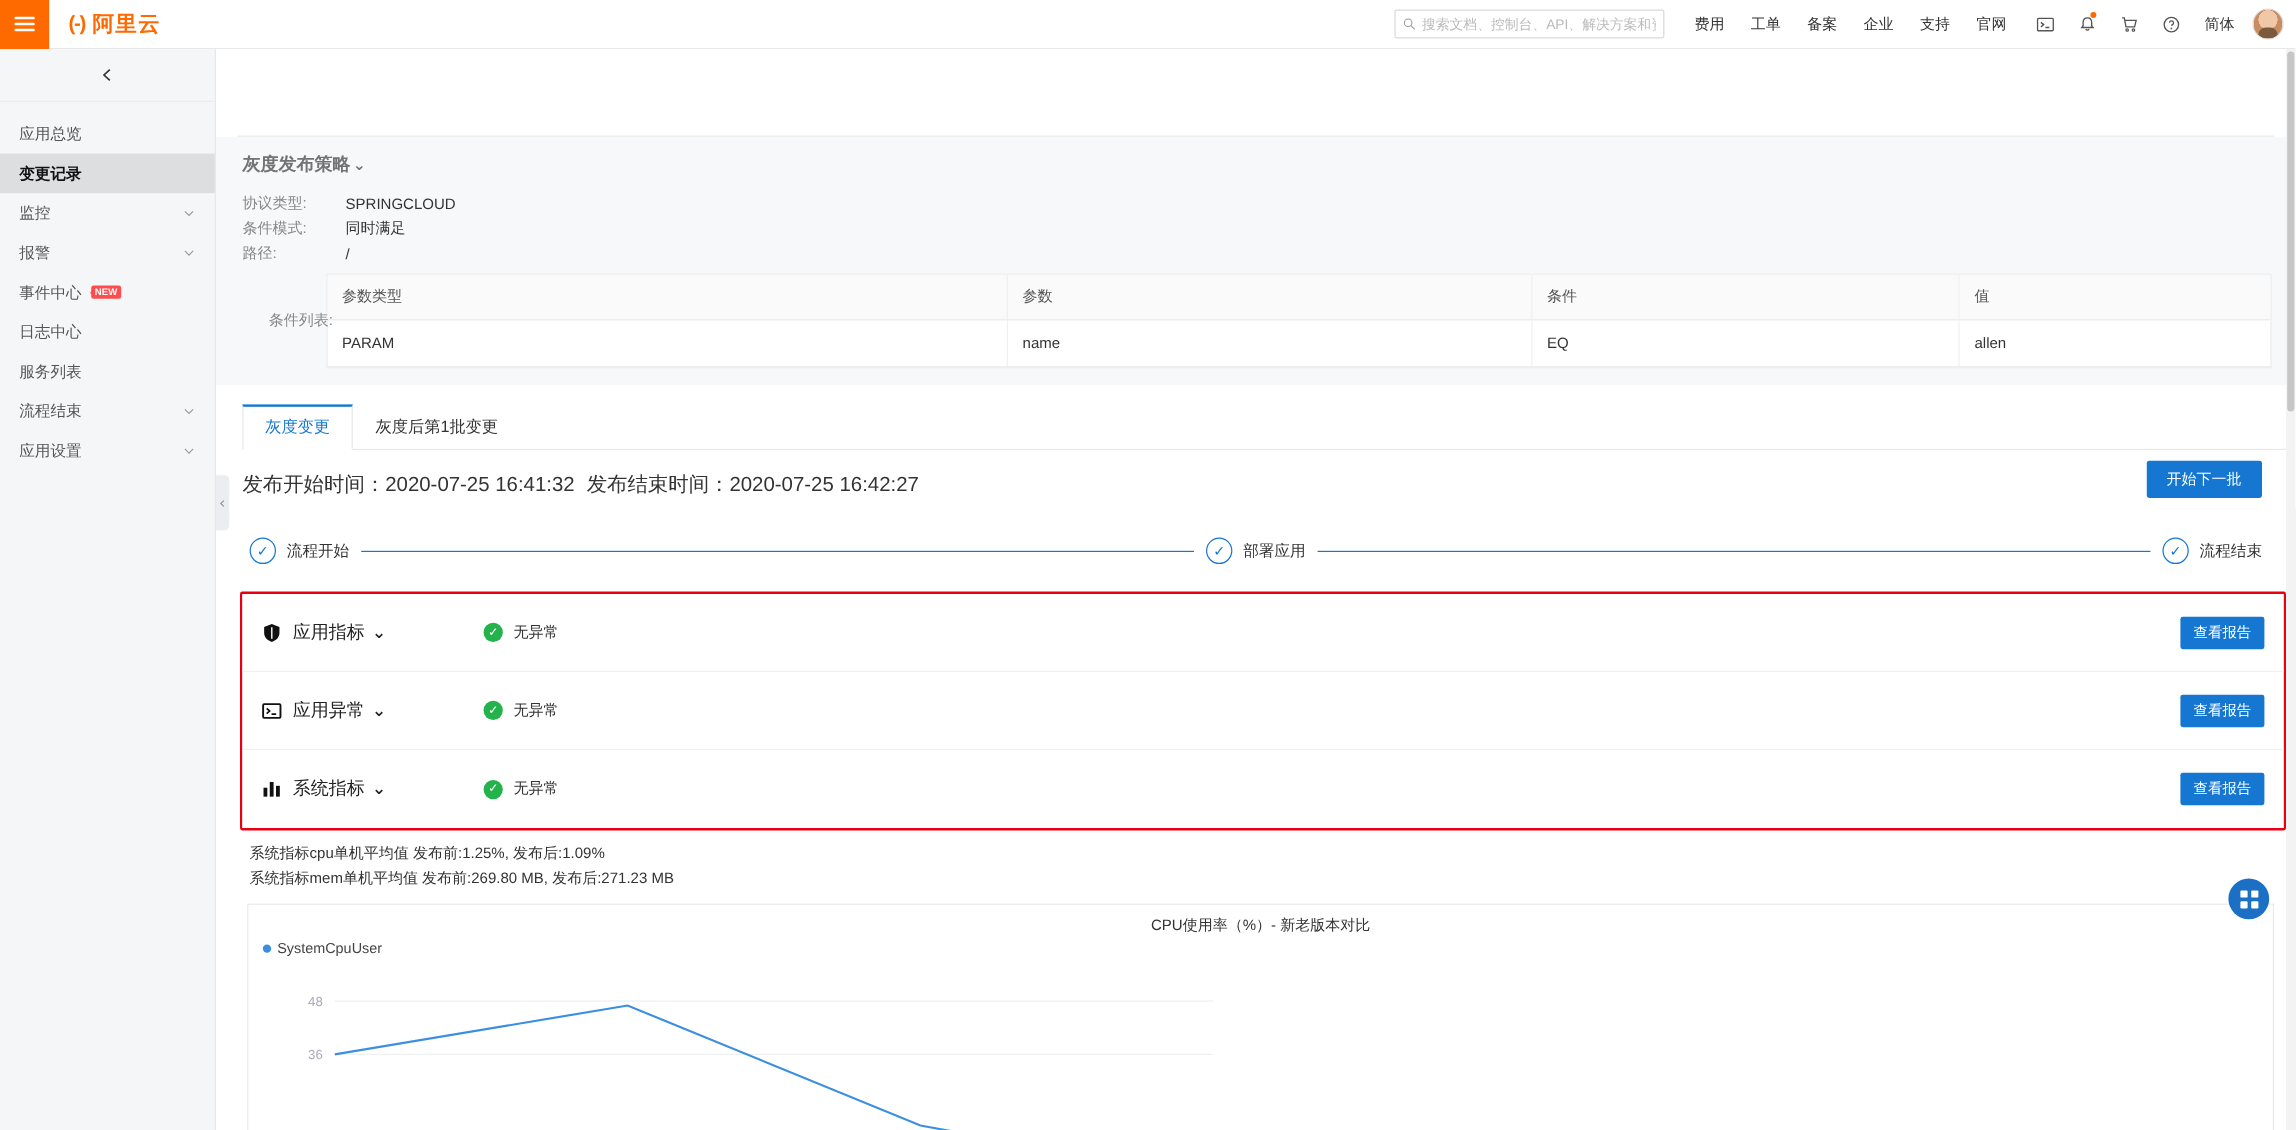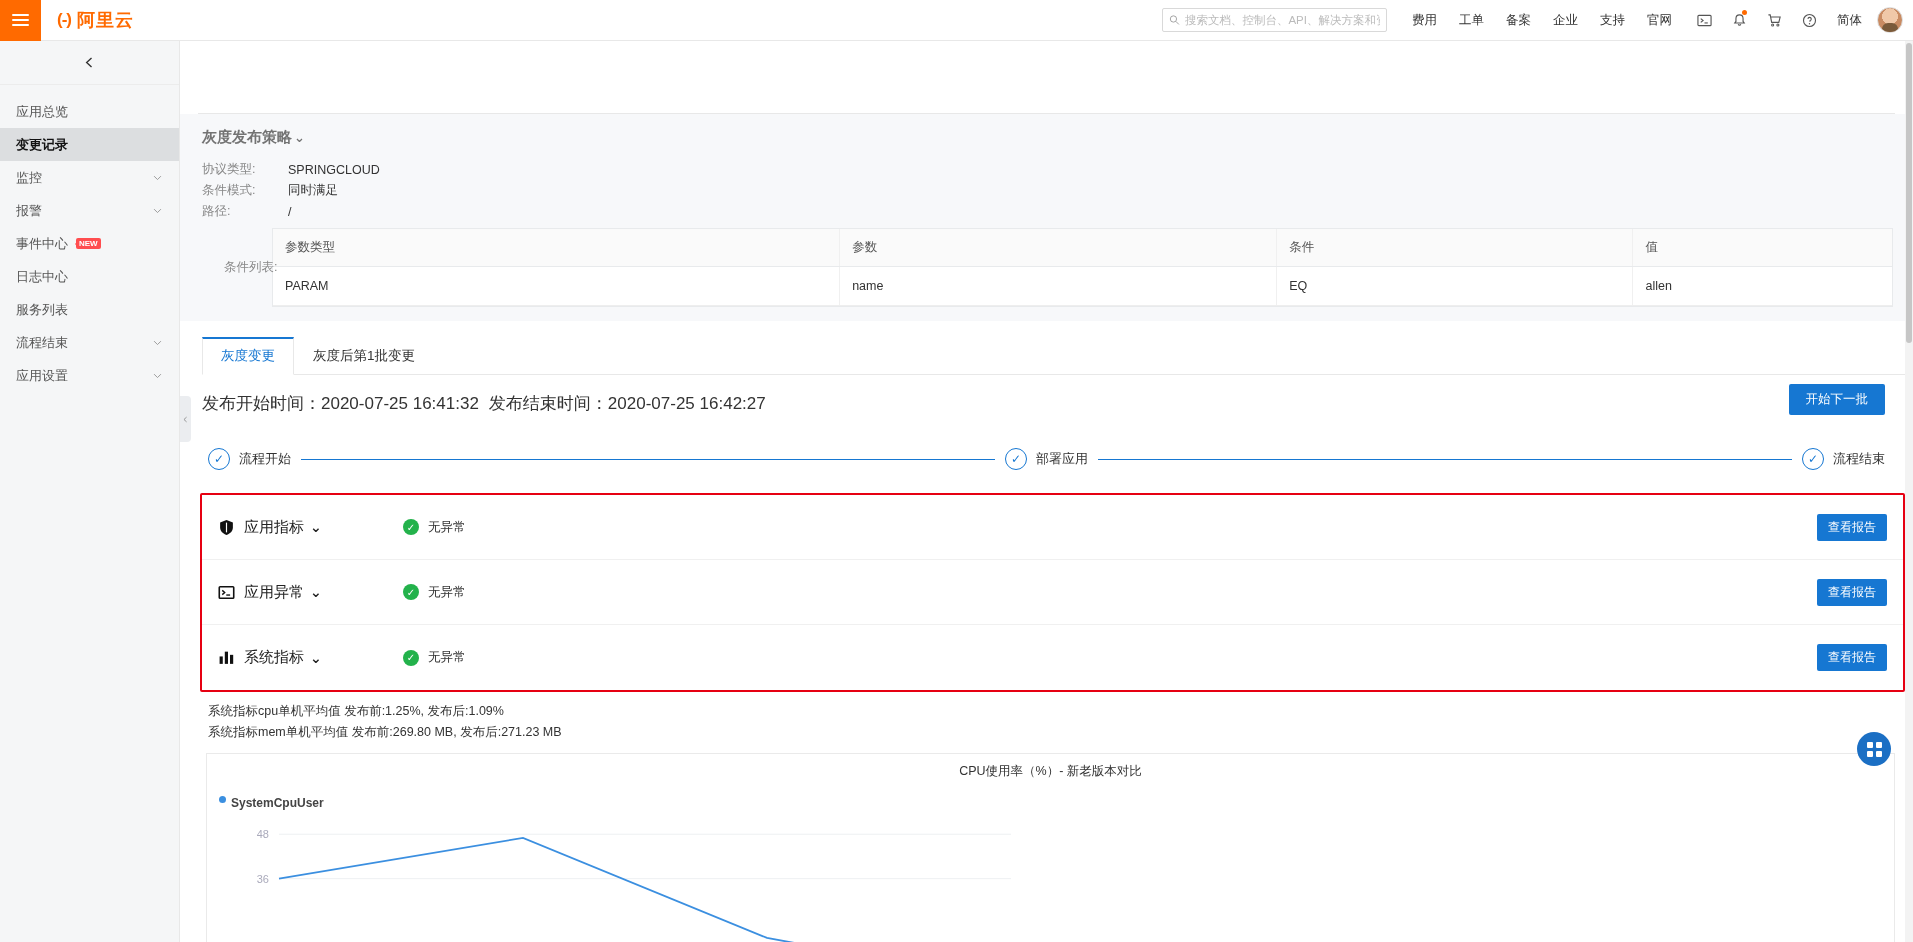--- a/index.html
+++ b/index.html
@@ -234,22 +234,22 @@
   
   .charts { display: flex; gap: 14px; margin: 10px 18px 0 26px; }
   .chart-card {
     flex: 1 1 0; border: 1px solid #eaeaea; background: #fff;
     position: relative; height: 190px; overflow: hidden;
   }
   .chart-title {
     text-align: center; font-size: 12.5px; color: #333; padding-top: 9px;
   }
   .chart-legend {
-    position: absolute; left: 12px; top: 42px; font-size: 12px; color: #444;
-    display: flex; gap: 5px; font-weight: bold;
+    position: absolute; left: 12px; top: 29px; font-size: 12px; color: #444;
+    display: flex; align-items: center; gap: 5px;
   }
   .legend-dot { width: 7px; height: 7px; border-radius: 50%; background: #3b8fe0; display:inline-block; }
   .chart-plot { position: absolute; left: 0; top: 52px; right: 0; bottom: 0; }
   .chart-plot svg { display: block; }
 
   
   .fab {
     position: absolute; right: 22px; bottom: 176px; width: 34px; height: 34px;
     background: #1b6fc4; border-radius: 50%; display: flex; align-items: center;
     justify-content: center; cursor: pointer; z-index: 10;

